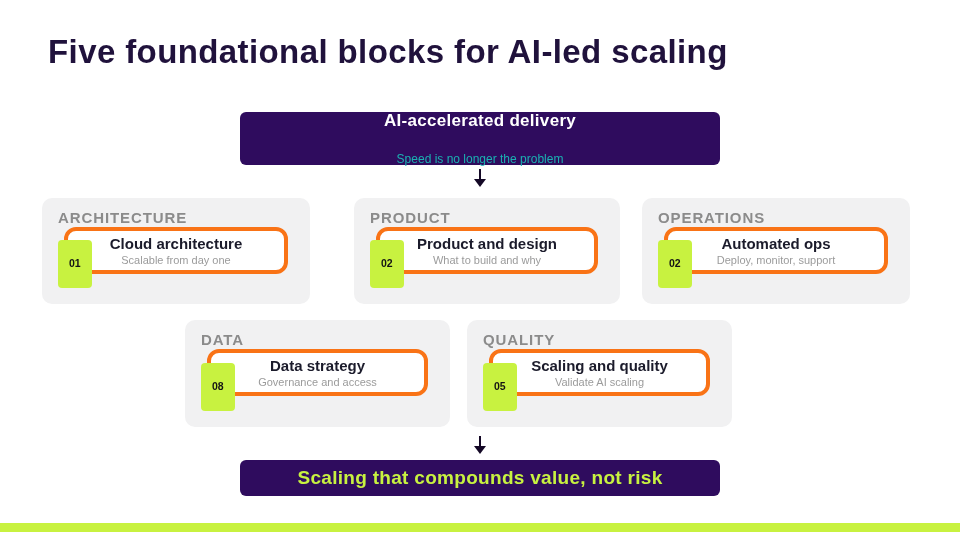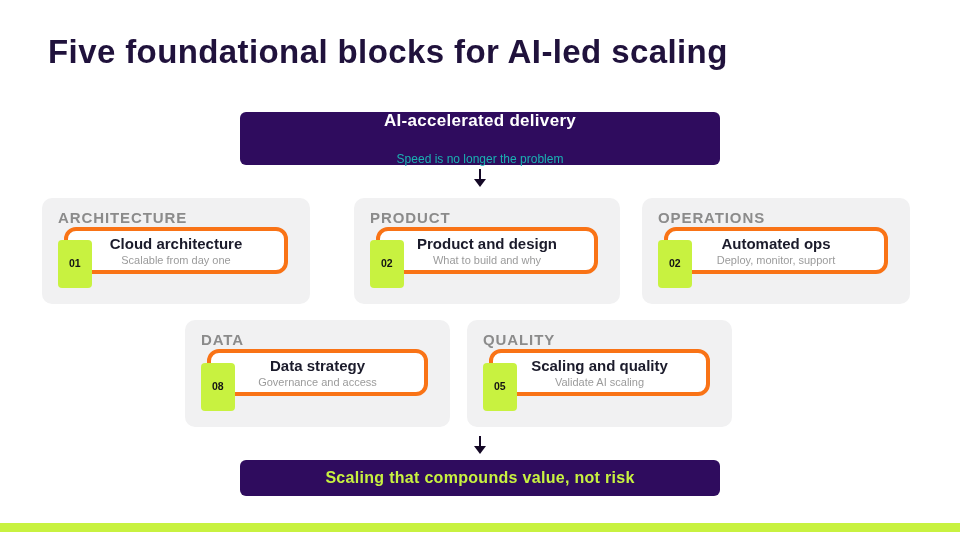--- a/index.html
+++ b/index.html
@@ -26,21 +26,21 @@
   .banner{
     position:absolute;background:var(--purple);border-radius:6px;
     display:flex;flex-direction:column;align-items:center;justify-content:center;
     text-align:center;
   }
   .banner-top{left:240px;top:112px;width:480px;height:53px;}
   .banner-top-title{color:#ffffff;font-size:17px;font-weight:700;letter-spacing:.3px;}
   .banner-top-sub{color:var(--teal);font-size:12px;margin-top:21px;}
 
   .banner-bottom{left:240px;top:460px;width:480px;height:36px;}
-  .banner-bottom-title{color:var(--lime);font-size:16px;font-weight:700;letter-spacing:.3px;}
+  .banner-bottom-title{color:var(--lime);font-size:19px;font-weight:700;letter-spacing:.3px;}
 
   .arrow{
     position:absolute;width:14px;
     display:flex;flex-direction:column;align-items:center;
   }
   .arrow-1{left:473px;top:169px;}
   .arrow-2{left:473px;top:436px;}
   .arrow .stem{width:2.5px;height:10px;background:#140826;}
   .arrow .head{
     width:0;height:0;

